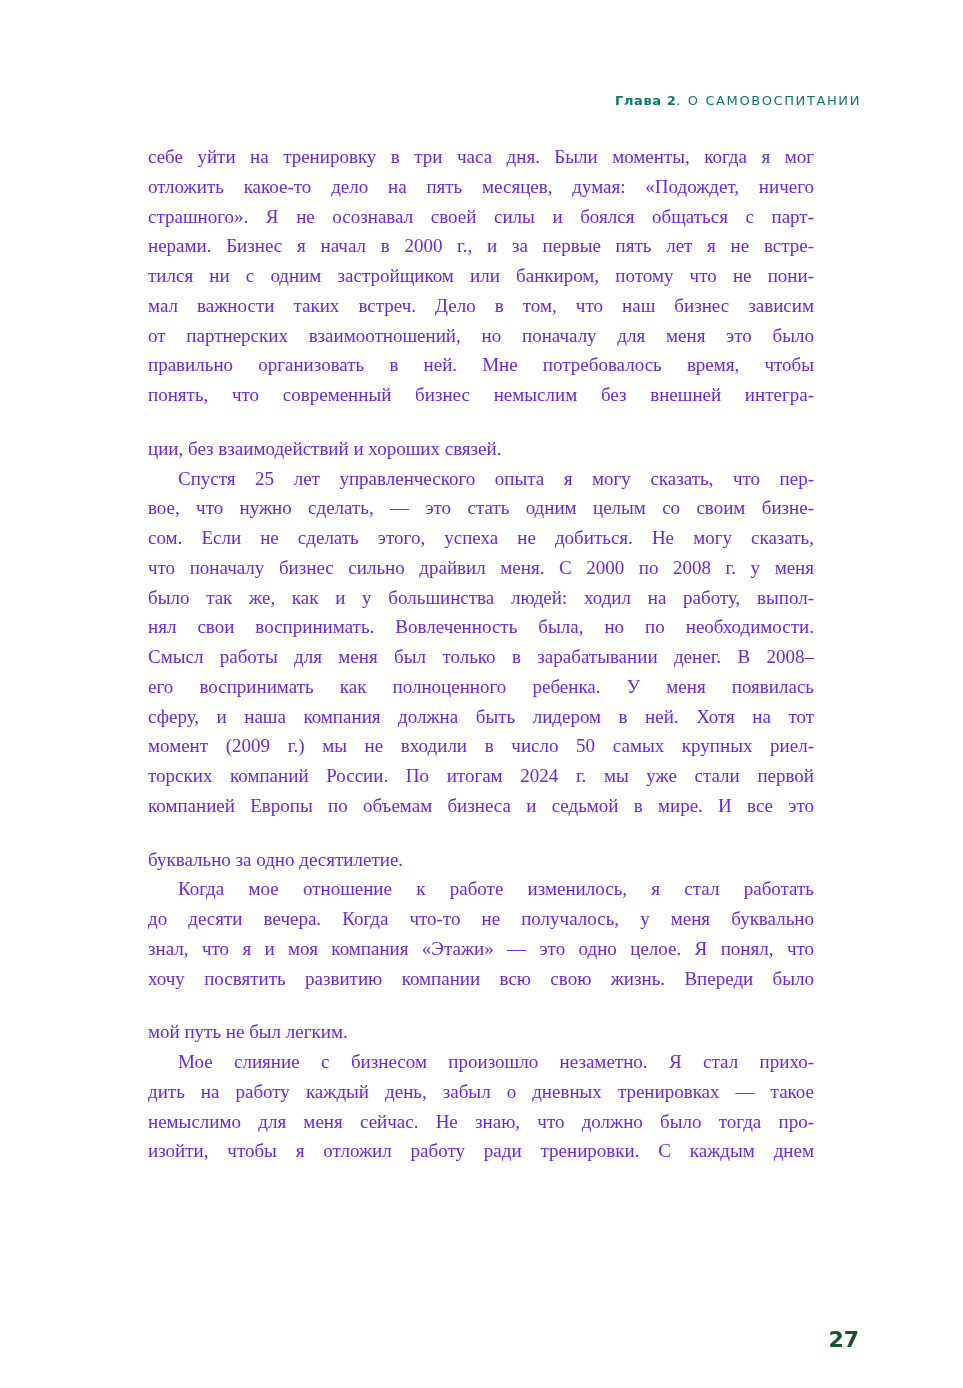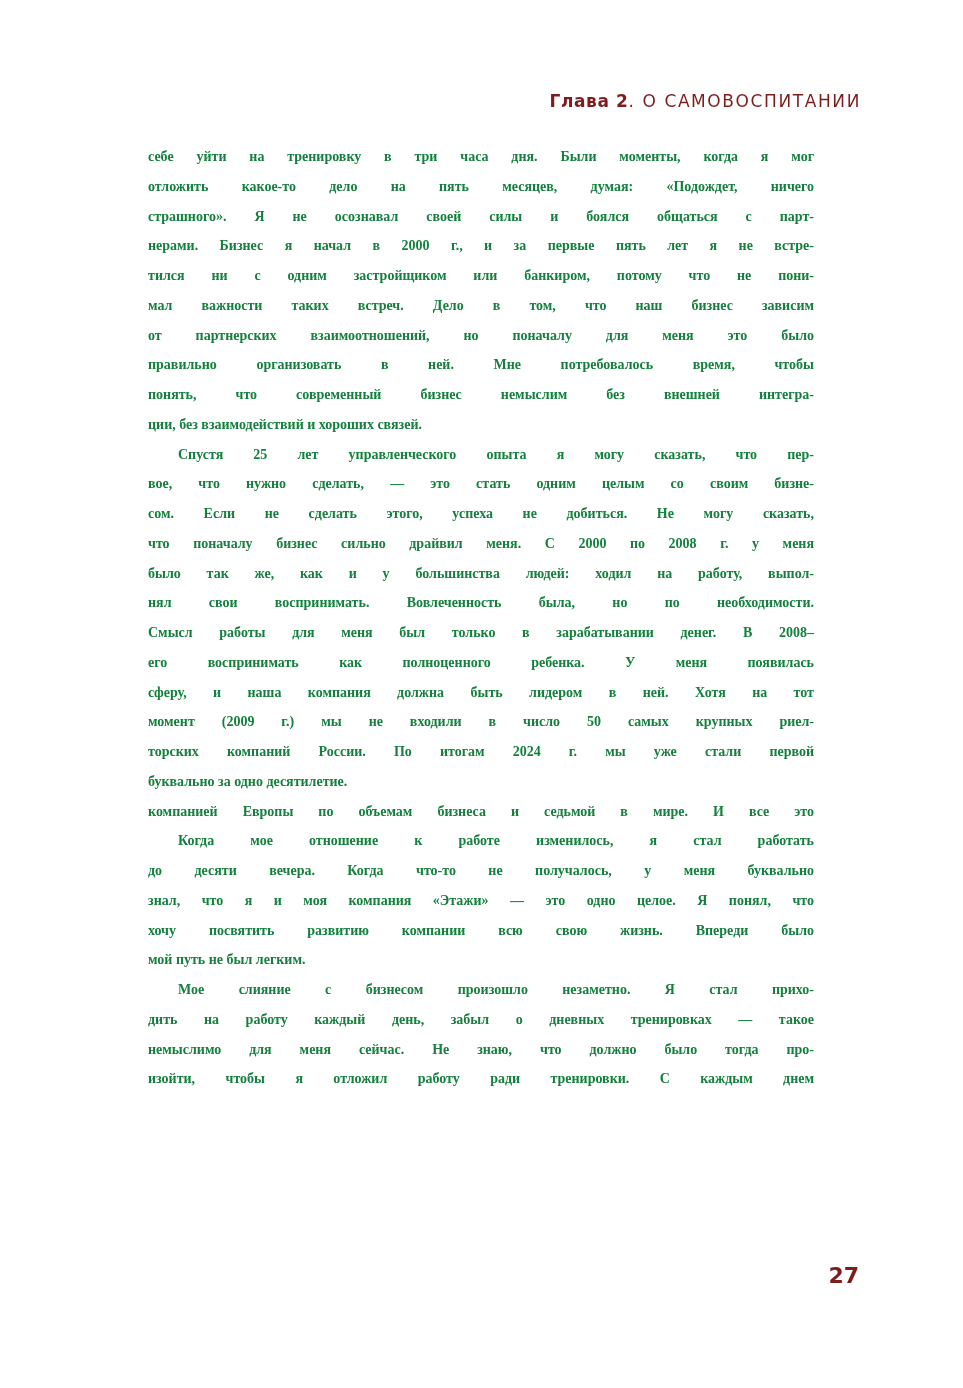--- a/index.html
+++ b/index.html
@@ -18,66 +18,66 @@
       left: 0; top: 0;
       width: 963px;
       height: 1388px;
       background: #ffffff;
     }
     .running-head {
       position: absolute;
       right: 102px;
       top: 90px;
       font-family: "DejaVu Sans", sans-serif;
-      font-size: 17px;
+      font-size: 13px;
       line-height: 22px;
-      color: #7f1d1d;
+      color: #0f766e;
       letter-spacing: 1.6px;
       white-space: nowrap;
     }
     .running-head .chapter {
       font-weight: bold;
       letter-spacing: 0.6px;
     }
     .running-head .title {
       font-weight: normal;
     }
     .body-text {
       position: absolute;
       left: 148px;
       top: 142px;
       width: 666px;
       font-family: "Liberation Serif", serif;
-      font-size: 14px;
+      font-size: 19px;
       line-height: 29.75px;
-      color: #15803d;
-      font-weight: bold;
+      color: #6d28d9;
     }
     .line {
       display: block;
       white-space: nowrap;
       text-align: justify;
       text-align-last: justify;
       height: 29.75px;
     }
     .line.last {
       text-align-last: left;
+      margin-top: 24px;
     }
     .line.indent {
       padding-left: 30px;
     }
     .folio {
       position: absolute;
       right: 104px;
-      top: 1263px;
+      top: 1327px;
       font-family: "DejaVu Sans", sans-serif;
       font-weight: bold;
       font-size: 22px;
       line-height: 26px;
-      color: #7f1d1d;
+      color: #14532d;
     }
   </style>
 </head>
 <body>
 
 <div class="page">
 
   <div class="running-head">
     <span class="chapter">Глава 2</span><span class="sep">. </span><span class="title">О САМОВОСПИТАНИИ</span>
   </div>
@@ -102,22 +102,22 @@
       <span class="line">вое, что нужно сделать, — это стать одним целым со своим бизне-</span>
       <span class="line">сом. Если не сделать этого, успеха не добиться. Не могу сказать,</span>
       <span class="line">что поначалу бизнес сильно драйвил меня. С 2000 по 2008 г. у меня</span>
       <span class="line">было так же, как и у большинства людей: ходил на работу, выпол-</span>
       <span class="line">нял свои воспринимать. Вовлеченность была, но по необходимости.</span>
       <span class="line">Смысл работы для меня был только в зарабатывании денег. В 2008–</span>
       <span class="line">его воспринимать как полноценного ребенка. У меня появилась</span>
       <span class="line">сферу, и наша компания должна быть лидером в ней. Хотя на тот</span>
       <span class="line">момент (2009 г.) мы не входили в число 50 самых крупных риел-</span>
       <span class="line">торских компаний России. По итогам 2024 г. мы уже стали первой</span>
+      <span class="line">компанией Европы по объемам бизнеса и седьмой в мире. И все это</span>
       <span class="line last">буквально за одно десятилетие.</span>
-      <span class="line">компанией Европы по объемам бизнеса и седьмой в мире. И все это</span>
     </div>
 
     <div class="paragraph">
       <span class="line indent">Когда мое отношение к работе изменилось, я стал работать</span>
       <span class="line">до десяти вечера. Когда что-то не получалось, у меня буквально</span>
       <span class="line">знал, что я и моя компания «Этажи» — это одно целое. Я понял, что</span>
       <span class="line">хочу посвятить развитию компании всю свою жизнь. Впереди было</span>
       <span class="line last">мой путь не был легким.</span>
     </div>
 

